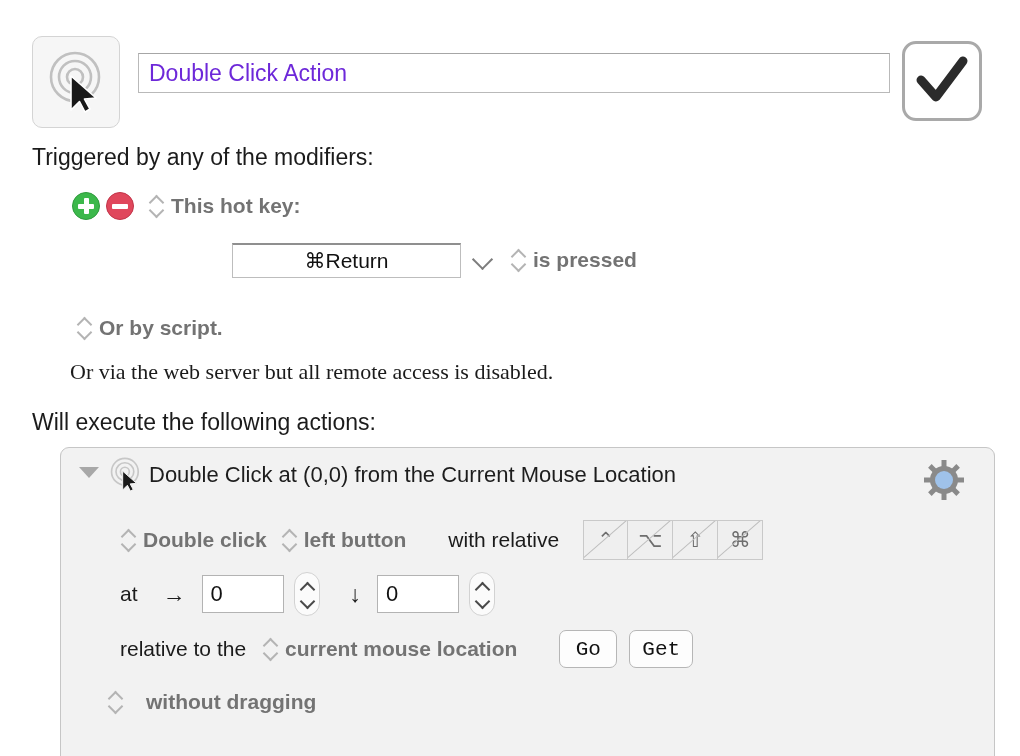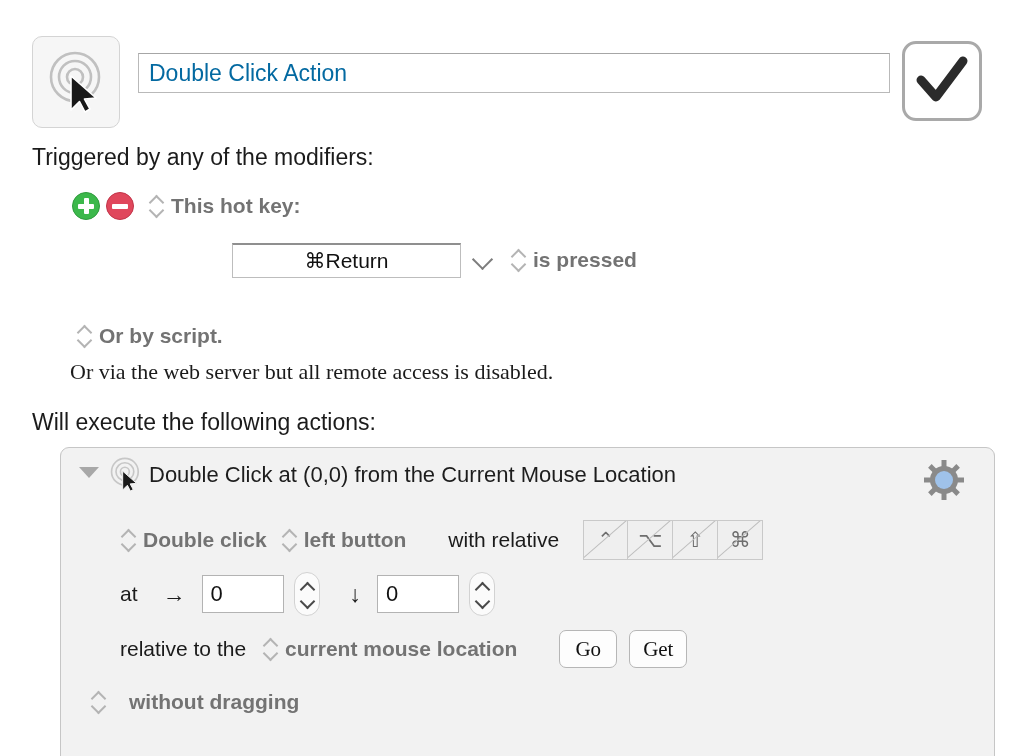--- a/index.html
+++ b/index.html
@@ -27,21 +27,21 @@
   .macro-icon-btn svg { position: absolute; left: 8px; top: 10px; }
 
   .title-field {
     position: absolute; left: 106px; top: 17px;
     width: 752px; height: 40px;
     background: #ffffff;
     border: 1px solid #b9b9b9;
     border-top-color: #a6a6a6;
     font-family: "Liberation Sans", sans-serif;
     font-size: 23px;
-    color: #0369a1;
+    color: #6d28d9;
     padding: 0 10px;
     line-height: 38px;
     outline: none;
   }
 
   .enabled-check {
     position: absolute; left: 870px; top: 5px;
     width: 80px; height: 80px;
     background: #ffffff;
     border: 3px solid #a9a9a9;
@@ -194,21 +194,21 @@
   .stepper::after  { top: 23px; transform: rotate(225deg); }
 
   .arrow-lbl { font-size: 23px; color: #1b1b1b; }
 
   .gbtn {
     height: 38px; min-width: 58px;
     background: #fdfdfd;
     border: 1px solid #b6b6b6;
     border-radius: 7px;
     font-size: 21px;
-    font-family: Liberation Serif, serif;
+    font-family: Liberation Mono, monospace;
     color: #111;
     padding: 0 12px;
     cursor: default;
   }
 </style>
 </head>
 <body>
 
 <div class="page">
 
@@ -255,21 +255,21 @@
 
   <input class="hotkey-field" type="text" value="⌘Return" style="">
 
   <div class="chev-down"></div>
 
   <div class="popup-group" style="left:512px; top:248px;">
     <span class="updown"></span>
     <span class="popup-label">is pressed</span>
   </div>
 
-  <div class="popup-group" style="left:78px; top:324px;text-align:right;">
+  <div class="popup-group" style="left:78px; top:316px;text-align:right;">
     <span class="updown"></span>
     <span class="popup-label">Or by script.</span>
   </div>
 
   <div class="plain-text" style="left:70px; top:359px;">Or via the web server but all remote access is disabled.</div>
 
   <div class="sec-heading" style="left:32px; top:409px;">Will execute the following actions:</div>
 
   <div class="action-panel">
 
@@ -349,19 +349,19 @@
     <div class="row" style="left:38px; top:182px;">
       <span class="static-lbl">relative to the</span>
       <div class="popup-group" style="position:relative; left:0; top:0; margin-left:18px;">
         <span class="updown"></span>
         <span class="popup-label">current mouse location</span>
       </div>
       <button class="gbtn" style="margin-left:42px;">Go</button>
       <button class="gbtn" style="margin-left:12px;">Get</button>
     </div>
 
-    <div class="popup-group" style="left:31px; top:242px;gap:24px;">
+    <div class="popup-group" style="left:48px; top:242px;gap:24px;">
       <span class="updown"></span>
       <span class="popup-label">without dragging</span>
     </div>
 
   </div>
 </div>
 
 </body></html>

